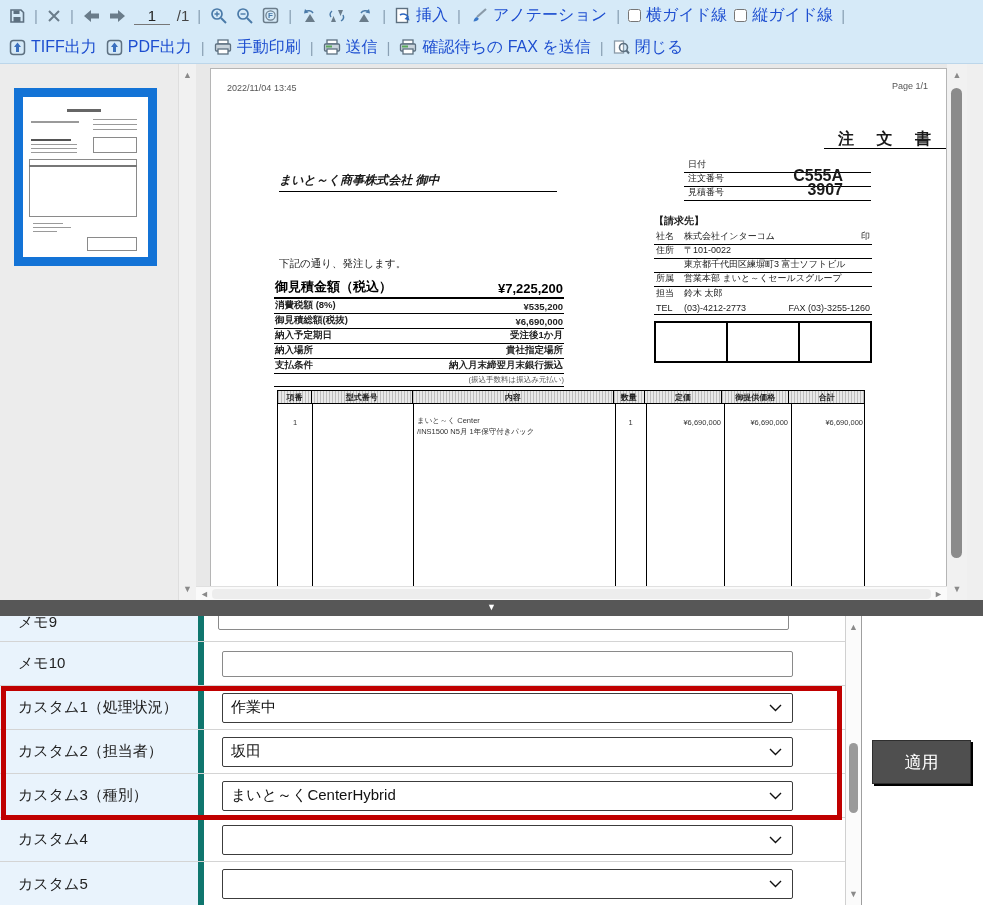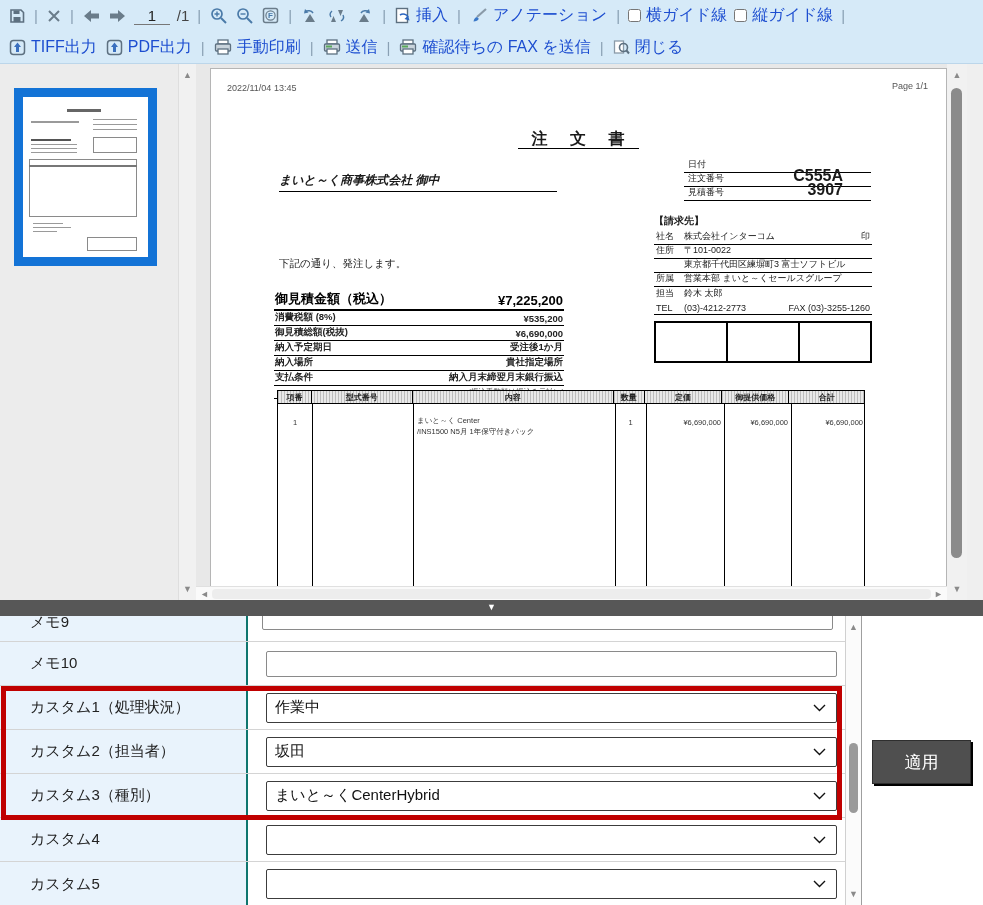--- a/index.html
+++ b/index.html
@@ -37,42 +37,42 @@
   .h-scroll .la,.h-scroll .ra { position:absolute; top:0; color:#8a8a8a; font-size:9px; line-height:14px; }
   .h-scroll .la { left:4px; } .h-scroll .ra { right:4px; }
   .h-thumb { position:absolute; left:16px; right:16px; top:2px; height:10px; background:#ededed; border-radius:4px; }
   .v-scroll { width:20px; background:#f1f1f1; position:relative; }
   .v-thumb { position:absolute; left:4px; top:24px; width:11px; height:470px; background:#8b8b8b; border-radius:6px; }
   .v-gap { width:16px; background:#efefef; }
 
   
   .abs { position:absolute; }
   .doc-small { font-size:9px; color:#555; }
-  .doc-title { left:0; top:60px; width:100%; text-align:center; }
+  .doc-title { left:0; top:60px; width:100%; text-align:right; }
   .doc-title span { font-size:16px; font-weight:bold; letter-spacing:9px; border-bottom:1.5px solid #000; padding:0 6px 1px 14px; }
   .recipient { left:68px; top:103px; width:278px; border-bottom:1.5px solid #000; padding-bottom:2px;
     font-size:12px; font-weight:bold; font-style:italic; }
   .info-table { left:473px; top:90px; width:187px; }
   .info-row { display:flex; justify-content:space-between; height:14px; border-bottom:1px solid #000;
     font-size:9px; align-items:flex-end; padding:0 28px 1px 4px; }
   .info-row b { font-size:16px; }
   .billing { left:443px; top:145px; width:218px; font-size:9px; }
   .bill-h { font-weight:bold; font-size:10px; margin-bottom:3px; }
   .bill-row { display:flex; gap:6px; height:14px; align-items:flex-end; border-bottom:1px solid #000; padding:0 2px 1px 2px; }
   .bill-row.noline { border-bottom:none; }
   .bill-row .bl { min-width:22px; }
   .bill-row .ex { margin-left:auto; }
   .stamp-box { left:443px; top:252px; width:218px; height:42px; border:2px solid #000; display:flex; }
   .stamp-cell { flex:1; border-left:2px solid #000; }
   .stamp-cell:first-child { border-left:none; }
   .order-note { left:68px; top:188px; font-size:10.5px; }
   .amounts { left:63px; top:211px; width:290px; }
   .am-row { display:flex; justify-content:space-between; align-items:flex-end; height:15px;
     border-bottom:1px solid #000; font-size:9.5px; font-weight:600; color:#222; padding:0 1px 1px 1px; }
-  .am-row.first { height:19px; font-size:13px; font-weight:bold; color:#000; border-bottom:2px solid #000;margin-top:12px; }
+  .am-row.first { height:19px; font-size:13px; font-weight:bold; color:#000; border-bottom:2px solid #000; }
   .am-note { display:flex; justify-content:flex-end; height:13px; border-bottom:1px solid #000;
     font-size:7.5px; color:#555; align-items:flex-end; padding-bottom:1px; }
   .item-head { left:66px; top:321px; width:588px; height:14px; display:flex; border:1px solid #000;
     background:repeating-linear-gradient(90deg,#bdbdbd 0 1px,#e9e9e9 1px 3px); }
   .ih-cell { border-right:1px solid #000; font-size:8px; font-weight:bold; color:#222;
     display:flex; align-items:center; justify-content:center; overflow:hidden; white-space:nowrap; }
   .ih-cell:last-child { border-right:none; }
   .item-body { left:66px; top:335px; width:588px; height:225px; border-left:1px solid #000; border-right:1px solid #000; }
   .col-line { position:absolute; top:0; bottom:0; width:1px; background:#000; }
   .cell-txt { position:absolute; font-size:7.5px; color:#333; }
@@ -80,22 +80,22 @@
   
   .splitter { width:983px; height:16px; background:#575757; color:#fff; text-align:center;
     font-size:9px; line-height:15px; }
 
   
   .bottom { display:flex; width:983px; height:289px; background:#fff; }
   .fields { width:845px; position:relative; }
   .frow { display:flex; height:44px; border-bottom:1px solid #d4d4d4; overflow:hidden; }
   .frow.partial { height:26px; position:relative; }
   .frow.last { border-bottom:none;text-align:center; }
-  .flabel { width:248px; background:#e9f3fc; border-right:2px solid #0f766e; display:flex;
-    align-items:center; padding-left:30px; font-size:15px; color:#222; flex-shrink:0; }
+  .flabel { width:204px; background:#e9f3fc; border-right:6px solid #0f766e; display:flex;
+    align-items:center; padding-left:18px; font-size:15px; color:#222; flex-shrink:0; }
   .frow.partial .flabel span { margin-top:-12px; }
   .fcell { flex:1; display:flex; align-items:center; padding-left:18px; background:#fff; position:relative; }
   .ftext { width:571px; height:26px; border:1px solid #8a8a8a; border-radius:2px; font-family:inherit; font-size:15px; padding:0 6px; }
   .frow.partial .ftext { position:absolute; top:-12px; left:14px; }
   .fselect { width:571px; height:30px; border:1px solid #3c3c3c; border-radius:2px; background:#fff;
     display:flex; align-items:center; justify-content:space-between; padding:0 10px 0 8px;
     font-size:15px; color:#111; cursor:pointer; }
   .red-box { position:absolute; left:1px; top:70px; width:841px; height:134px;
     border:5px solid #c00000; z-index:5; pointer-events:none; }
   .panel-scroll { width:17px; background:#fbfbfb; border-left:1px solid #d0d0d0; border-right:1px solid #9f9f9f; position:relative; }

